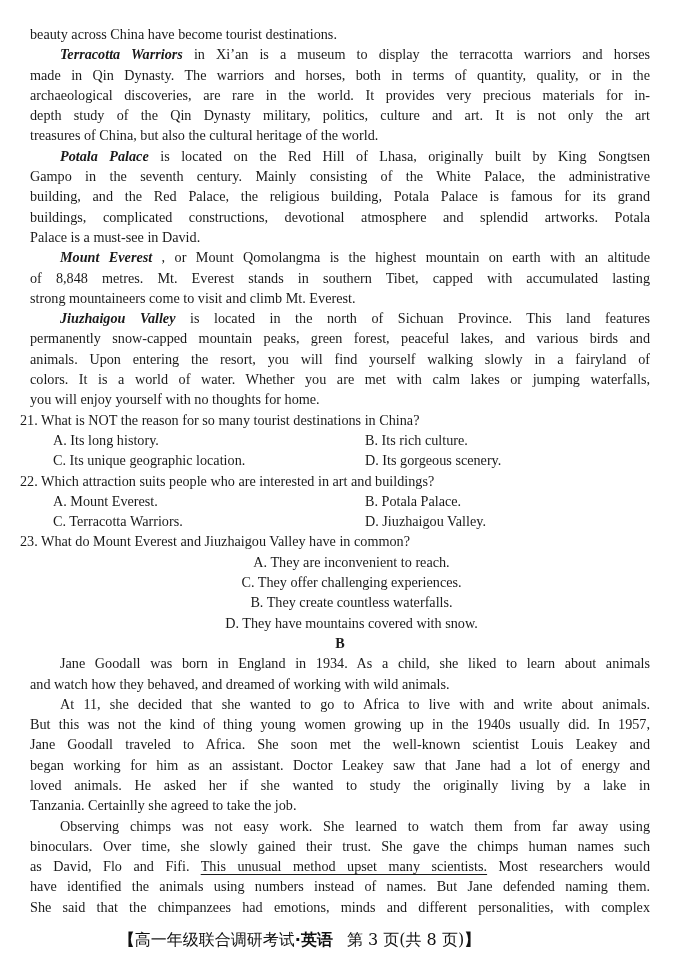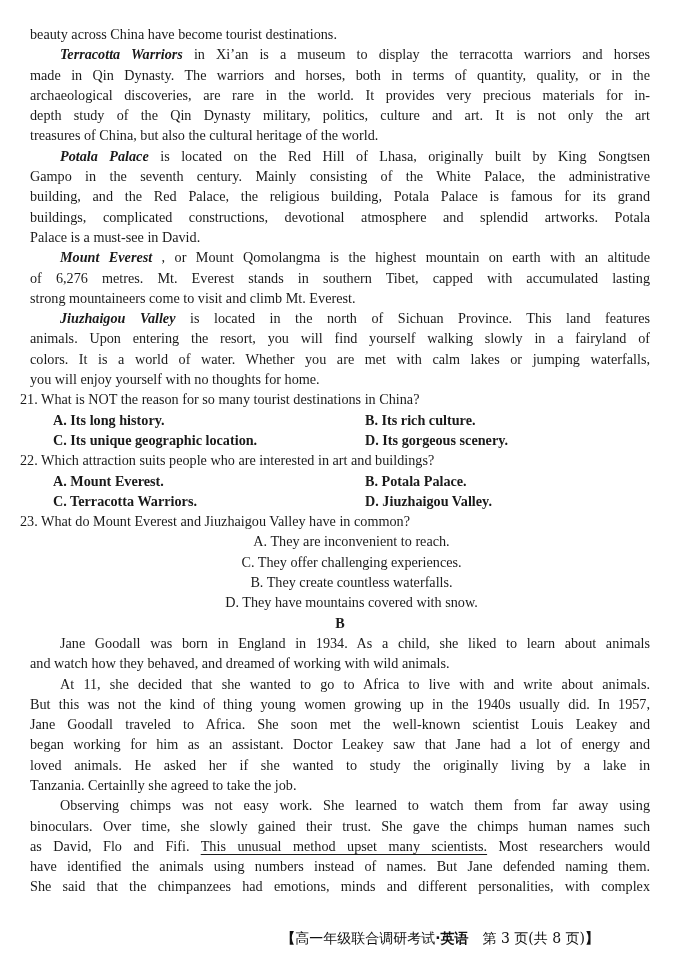--- a/index.html
+++ b/index.html
@@ -33,44 +33,43 @@
     .line.last {
       text-align-last: left;
     }
     .indent { padding-left: 30px; }
     .q-stem { padding-left: 0; margin-left: -10px; }
     .opt-row {
       display: flex;
       height: 20.3px;
       line-height: 20.3px;
       padding-left: 23px;
-      font-weight: bold;
     }
     .opt-col-a { width: 312px; }
     .opt-col-b { flex: 1; }
     .opt-single { padding-left: 23px; height: 20.3px; line-height: 20.3px; text-align: center; }
     .bi { font-weight: bold; font-style: italic; }
     .section-letter {
       text-align: center;
       font-weight: bold;
       height: 20.3px;
       line-height: 20.3px;
     }
     .underline {
       text-decoration: underline;
       text-underline-offset: 3px;
     }
     .footer {
       position: absolute;
       left: 0;
       top: 930px;
       width: 599px;
-      text-align: right;
+      text-align: center;
       font-family: "DejaVu Sans", sans-serif;
-      font-size: 14px;
+      font-size: 16px;
       color: #111;
     }
     .footer .bracket { font-weight: bold; }
     .footer .subj { font-weight: bold; }
     .footer .pg { margin-left: 14px; font-family: "DejaVu Serif", serif; }
   </style>
 </head>
 <body>
 
 <div class="page">
@@ -88,26 +87,27 @@
   <div>
     <div class="line indent"><span class="bi">Potala Palace</span><span> is located on the Red Hill of Lhasa, originally built by King Songtsen</span></div>
     <div class="line">Gampo in the seventh century. Mainly consisting of the White Palace, the administrative</div>
     <div class="line">building, and the Red Palace, the religious building, Potala Palace is famous for its grand</div>
     <div class="line">buildings, complicated constructions, devotional atmosphere and splendid artworks. Potala</div>
     <div class="line last">Palace is a must-see in David.</div>
   </div>
 
   <div>
     <div class="line indent"><span class="bi">Mount Everest</span><span> , or Mount Qomolangma is the highest mountain on earth with an altitude</span></div>
-    <div class="line">of 6,276 metres. Mt. Everest stands in southern Tibet, capped with accumulated lasting</div>
+    <div class="line">of 8,848 metres. Mt. Everest stands in southern Tibet, capped with accumulated lasting</div>
     <div class="line last">strong mountaineers come to visit and climb Mt. Everest.</div>
   </div>
 
   <div>
     <div class="line indent"><span class="bi">Jiuzhaigou Valley</span><span> is located in the north of Sichuan Province. This land features</span></div>
+    <div class="line">permanently snow-capped mountain peaks, green forest, peaceful lakes, and various birds and</div>
     <div class="line">animals. Upon entering the resort, you will find yourself walking slowly in a fairyland of</div>
     <div class="line">colors. It is a world of water. Whether you are met with calm lakes or jumping waterfalls,</div>
     <div class="line last">you will enjoy yourself with no thoughts for home.</div>
   </div>
 
   <div>
     <div class="line last q-stem">21. What is NOT the reason for so many tourist destinations in China?</div>
     <div class="opt-row">
       <span class="opt-col-a">A. Its long history.</span>
       <span class="opt-col-b">B. Its rich culture.</span>

